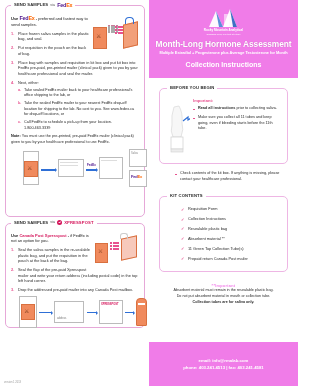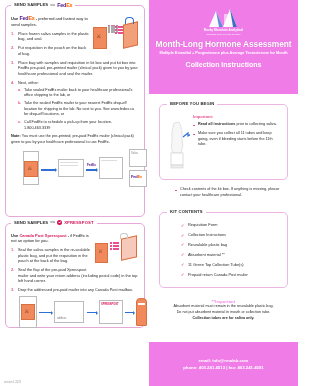--- a/index.html
+++ b/index.html
@@ -109,21 +109,21 @@
   }
   .grid-dots {
     display:grid; grid-template-columns:repeat(3,2.4px);
     gap:0.8px;
   }
   .grid-dots i { display:block; height:2.2px; background:#e8518f; }
 
   
   .right-col { width:149px; height:386px; position:relative; background:#fff;}
   .hdr {
-    background:#f07ce8; height:94px;
+    background:#f07ce8; height:78px;
     display:flex; flex-direction:column; align-items:center;
     justify-content:flex-start; padding-top:7px;
     position:relative;
   }
   .logo-wrap { display:flex; flex-direction:column; align-items:center; }
   .mountains { position:relative; width:42px; height:20px; }
   .title-main {
     color:#fff; font-weight:bold; font-size:8.4px;
     letter-spacing:-.1px; margin-top:4px; text-align:center;
     text-shadow:0 0 1px rgba(120,20,110,.35);

